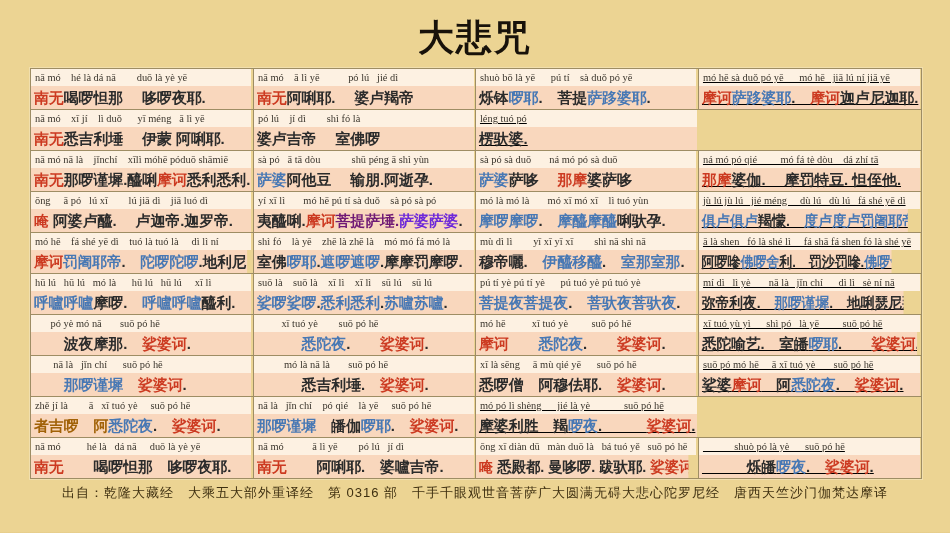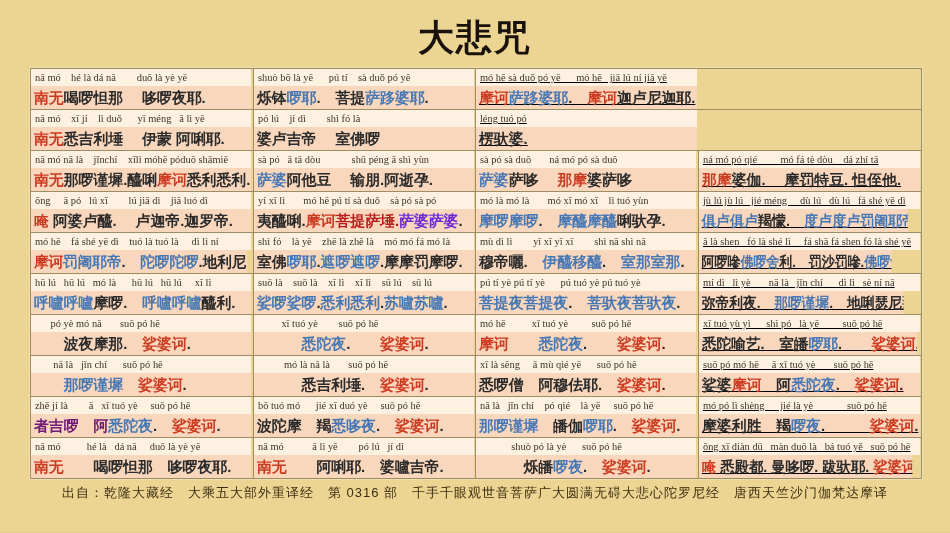--- a/index.html
+++ b/index.html
@@ -50,20 +50,24 @@
 
 <div class="page">
   <h1 class="title">大悲咒</h1>
   <div class="mantra-table" id="mantra-table">
       <div class="m-row">
         <div class="m-cell">
           <div class="py" style="transform-origin: left center; transform: scaleX(0.990991);">nā mó    hé là dá nā        duō là yè yē</div>
           <div class="zh" style="transform-origin: left center; transform: scaleX(0.990991);"><span style="color: rgb(204, 58, 33);">南无</span><span style="color: rgb(43, 43, 43);">喝啰怛那　 哆啰夜耶.</span></div>
         </div>
         <div class="m-cell">
+          <div class="py" style="transform-origin: left center; transform: scaleX(0.990991);">nā mó    ā lì yē           pó lú   jié dì</div>
+          <div class="zh" style="transform-origin: left center; transform: scaleX(0.990991);"><span style="color: rgb(204, 58, 33);">南无</span><span style="color: rgb(43, 43, 43);">阿唎耶.　 婆卢羯帝</span></div>
+        </div>
+        <div class="m-cell">
           <div class="py" style="transform-origin: left center; transform: scaleX(0.990991);">shuò bō là yē      pú tí    sà duǒ pó yē</div>
           <div class="zh" style="transform-origin: left center; transform: scaleX(0.990991);"><span style="color: rgb(43, 43, 43);">烁钵</span><span style="color: rgb(72, 120, 180);">啰耶</span><span style="color: rgb(43, 43, 43);">.　菩提</span><span style="color: rgb(72, 120, 180);">萨跢婆耶</span><span style="color: rgb(43, 43, 43);">.</span></div>
         </div>
         <div class="m-cell">
           <div class="py" style="transform-origin: left center; transform: scaleX(0.991031);">mó hē sà duǒ pó yē      mó hē   jiā lú ní jiā yē</div>
           <div class="zh" style="transform-origin: left center; transform: scaleX(0.991031);"><span style="color: rgb(204, 58, 33);">摩诃</span><span style="color: rgb(72, 120, 180);">萨跢婆耶</span><span style="color: rgb(43, 43, 43);">.　</span><span style="color: rgb(204, 58, 33);">摩诃</span><span style="color: rgb(43, 43, 43);">迦卢尼迦耶.</span></div>
         </div>
       </div>
       <div class="m-row">
         <div class="m-cell">
@@ -97,21 +101,21 @@
           <div class="zh" style="transform-origin: left center; transform: scaleX(0.991031);"><span style="color: rgb(204, 58, 33);">那摩</span><span style="color: rgb(43, 43, 43);">婆伽.　 摩罚特豆. 怛侄他.</span></div>
         </div>
       </div>
       <div class="m-row">
         <div class="m-cell">
           <div class="py" style="transform-origin: left center; transform: scaleX(0.990991);">ōng     ā pó   lú xī        lú jiā dì    jiā luó dì</div>
           <div class="zh" style="transform-origin: left center; transform: scaleX(0.990991);"><span style="color: rgb(204, 58, 33);">唵</span><span style="color: rgb(43, 43, 43);"> 阿婆卢醯.　 卢迦帝.迦罗帝.</span></div>
         </div>
         <div class="m-cell">
           <div class="py" style="transform-origin: left center; transform: scaleX(0.990991);">yí xī lì       mó hē pú tí sà duǒ    sà pó sà pó</div>
-          <div class="zh" style="transform-origin: left center; transform: scaleX(0.990991);"><span style="color: rgb(43, 43, 43);">夷醯唎.</span><span style="color: rgb(204, 58, 33);">摩诃</span><span style="color: #b91c1c;">菩提萨埵.</span><span style="color: #6d28d9;">萨婆萨婆</span><span style="color: rgb(43, 43, 43);">.</span></div>
+          <div class="zh" style="transform-origin: left center; transform: scaleX(0.990991);"><span style="color: rgb(43, 43, 43);">夷醯唎.</span><span style="color: rgb(204, 58, 33);">摩诃</span><span style="color: #701a75;">菩提萨埵.</span><span style="color: #6d28d9;">萨婆萨婆</span><span style="color: rgb(43, 43, 43);">.</span></div>
         </div>
         <div class="m-cell">
           <div class="py" style="transform-origin: left center; transform: scaleX(0.990991);">mó là mó là       mó xī mó xī    lì tuó yùn</div>
           <div class="zh" style="transform-origin: left center; transform: scaleX(0.990991);"><span style="color: rgb(72, 120, 180);">摩啰摩啰</span><span style="color: rgb(43, 43, 43);">.　</span><span style="color: rgb(72, 120, 180);">摩醯摩醯</span><span style="color: rgb(43, 43, 43);">唎驮孕.</span></div>
         </div>
         <div class="m-cell">
           <div class="py" style="transform-origin: left center; transform: scaleX(0.991031);">jù lú jù lú   jié méng     dù lú   dù lú   fá shé yē dì</div>
           <div class="zh" style="transform-origin: left center; transform: scaleX(0.936441);"><span style="color: rgb(72, 120, 180);">俱卢俱卢</span><span style="color: rgb(43, 43, 43);">羯懞.　</span><span style="color: rgb(72, 120, 180);">度卢度卢罚阇耶帝</span></div>
         </div>
       </div>
@@ -183,48 +187,44 @@
           <div class="zh" style="transform-origin: left center; transform: scaleX(0.990991);"><span style="color: rgb(43, 43, 43);">悉啰僧　阿穆佉耶.　</span><span style="color: rgb(204, 58, 33);">娑婆诃</span><span style="color: rgb(43, 43, 43);">.</span></div>
         </div>
         <div class="m-cell">
           <div class="py" style="transform-origin: left center; transform: scaleX(0.991031);">suō pó mó hē     ā xī tuó yè       suō pó hē</div>
           <div class="zh" style="transform-origin: left center; transform: scaleX(0.991031);"><span style="color: rgb(43, 43, 43);">娑婆</span><span style="color: rgb(204, 58, 33);">摩诃</span><span style="color: rgb(43, 43, 43);">　阿</span><span style="color: rgb(72, 120, 180);">悉陀夜</span><span style="color: rgb(43, 43, 43);">.　</span><span style="color: rgb(204, 58, 33);">娑婆诃</span><span style="color: rgb(43, 43, 43);">.</span></div>
         </div>
       </div>
       <div class="m-row">
         <div class="m-cell">
           <div class="py" style="transform-origin: left center; transform: scaleX(0.990991);">zhě jí là        ā   xī tuó yè     suō pó hē</div>
-          <div class="zh" style="transform-origin: left center; transform: scaleX(0.990991);"><span style="color: #701a75;">者吉啰　阿</span><span style="color: rgb(72, 120, 180);">悉陀夜</span><span style="color: rgb(43, 43, 43);">.　</span><span style="color: rgb(204, 58, 33);">娑婆诃</span><span style="color: rgb(43, 43, 43);">.</span></div>
-        </div>
-        <div class="m-cell">
-          <div class="py" style="transform-origin: left center; transform: scaleX(0.990991);">bō tuó mó      jié xī duó yè     suō pó hē</div>
-          <div class="zh" style="transform-origin: left center; transform: scaleX(0.990991);"><span style="color: rgb(43, 43, 43);">波陀摩　羯</span><span style="color: rgb(72, 120, 180);">悉哆夜</span><span style="color: rgb(43, 43, 43);">.　</span><span style="color: rgb(204, 58, 33);">娑婆诃</span><span style="color: rgb(43, 43, 43);">.</span></div>
+          <div class="zh" style="transform-origin: left center; transform: scaleX(0.990991);"><span style="color: #a16207;">者吉啰　阿</span><span style="color: rgb(72, 120, 180);">悉陀夜</span><span style="color: rgb(43, 43, 43);">.　</span><span style="color: rgb(204, 58, 33);">娑婆诃</span><span style="color: rgb(43, 43, 43);">.</span></div>
         </div>
         <div class="m-cell">
           <div class="py" style="transform-origin: left center; transform: scaleX(0.990991);">nā là   jǐn chí    pó qié    là yē     suō pó hē</div>
           <div class="zh" style="transform-origin: left center; transform: scaleX(0.990991);"><span style="color: rgb(72, 120, 180);">那啰谨墀</span><span style="color: rgb(43, 43, 43);">　皤伽</span><span style="color: rgb(72, 120, 180);">啰耶</span><span style="color: rgb(43, 43, 43);">.　</span><span style="color: rgb(204, 58, 33);">娑婆诃</span><span style="color: rgb(43, 43, 43);">.</span></div>
         </div>
         <div class="m-cell">
           <div class="py" style="transform-origin: left center; transform: scaleX(0.991031);">mó pó lì shèng      jié là yè             suō pó hē</div>
           <div class="zh" style="transform-origin: left center; transform: scaleX(0.991031);"><span style="color: rgb(43, 43, 43);">摩婆利胜　羯</span><span style="color: rgb(72, 120, 180);">啰夜</span><span style="color: rgb(43, 43, 43);">.　　　</span><span style="color: rgb(204, 58, 33);">娑婆诃</span><span style="color: rgb(43, 43, 43);">.</span></div>
         </div>
       </div>
       <div class="m-row">
         <div class="m-cell">
           <div class="py" style="transform-origin: left center; transform: scaleX(0.990991);">nā mó          hé là   dá nā     duō là yè yē</div>
           <div class="zh" style="transform-origin: left center; transform: scaleX(0.990991);"><span style="color: rgb(204, 58, 33);">南无</span><span style="color: rgb(43, 43, 43);">　　喝啰怛那　哆啰夜耶.</span></div>
         </div>
         <div class="m-cell">
           <div class="py" style="transform-origin: left center; transform: scaleX(0.990991);">nā mó           ā lì yē        pó lú   jí dì</div>
           <div class="zh" style="transform-origin: left center; transform: scaleX(0.990991);"><span style="color: rgb(204, 58, 33);">南无</span><span style="color: rgb(43, 43, 43);">　　阿唎耶.　婆嚧吉帝.</span></div>
         </div>
         <div class="m-cell">
+          <div class="py" style="transform-origin: left center; transform: scaleX(0.991031);">ōng xī diàn dū   màn duō là   bá tuó yě   suō pó hē</div>
+          <div class="zh" style="transform-origin: left center; transform: scaleX(0.95671);"><span style="color: rgb(204, 58, 33);">唵</span><span style="color: rgb(43, 43, 43);"> 悉殿都. 曼哆啰. 跋驮耶. </span><span style="color: rgb(204, 58, 33);">娑婆诃</span></div>
+        </div>
+        <div class="m-cell">
           <div class="py" style="transform-origin: left center; transform: scaleX(0.990991);">            shuò pó là yè      suō pó hē</div>
           <div class="zh" style="transform-origin: left center; transform: scaleX(0.990991);"><span style="color: rgb(43, 43, 43);">　　　烁皤</span><span style="color: rgb(72, 120, 180);">啰夜</span><span style="color: rgb(43, 43, 43);">.　</span><span style="color: rgb(204, 58, 33);">娑婆诃</span><span style="color: rgb(43, 43, 43);">.</span></div>
-        </div>
-        <div class="m-cell">
-          <div class="py" style="transform-origin: left center; transform: scaleX(0.991031);">ōng xī diàn dū   màn duō là   bá tuó yě   suō pó hē</div>
-          <div class="zh" style="transform-origin: left center; transform: scaleX(0.95671);"><span style="color: rgb(204, 58, 33);">唵</span><span style="color: rgb(43, 43, 43);"> 悉殿都. 曼哆啰. 跋驮耶. </span><span style="color: rgb(204, 58, 33);">娑婆诃</span></div>
         </div>
       </div>
     </div>
   <div class="footer">出自：乾隆大藏经　大乘五大部外重译经　第 0316 部　千手千眼观世音菩萨广大圆满无碍大悲心陀罗尼经　唐西天竺沙门伽梵达摩译</div>
 </div>
 
 </body></html>

